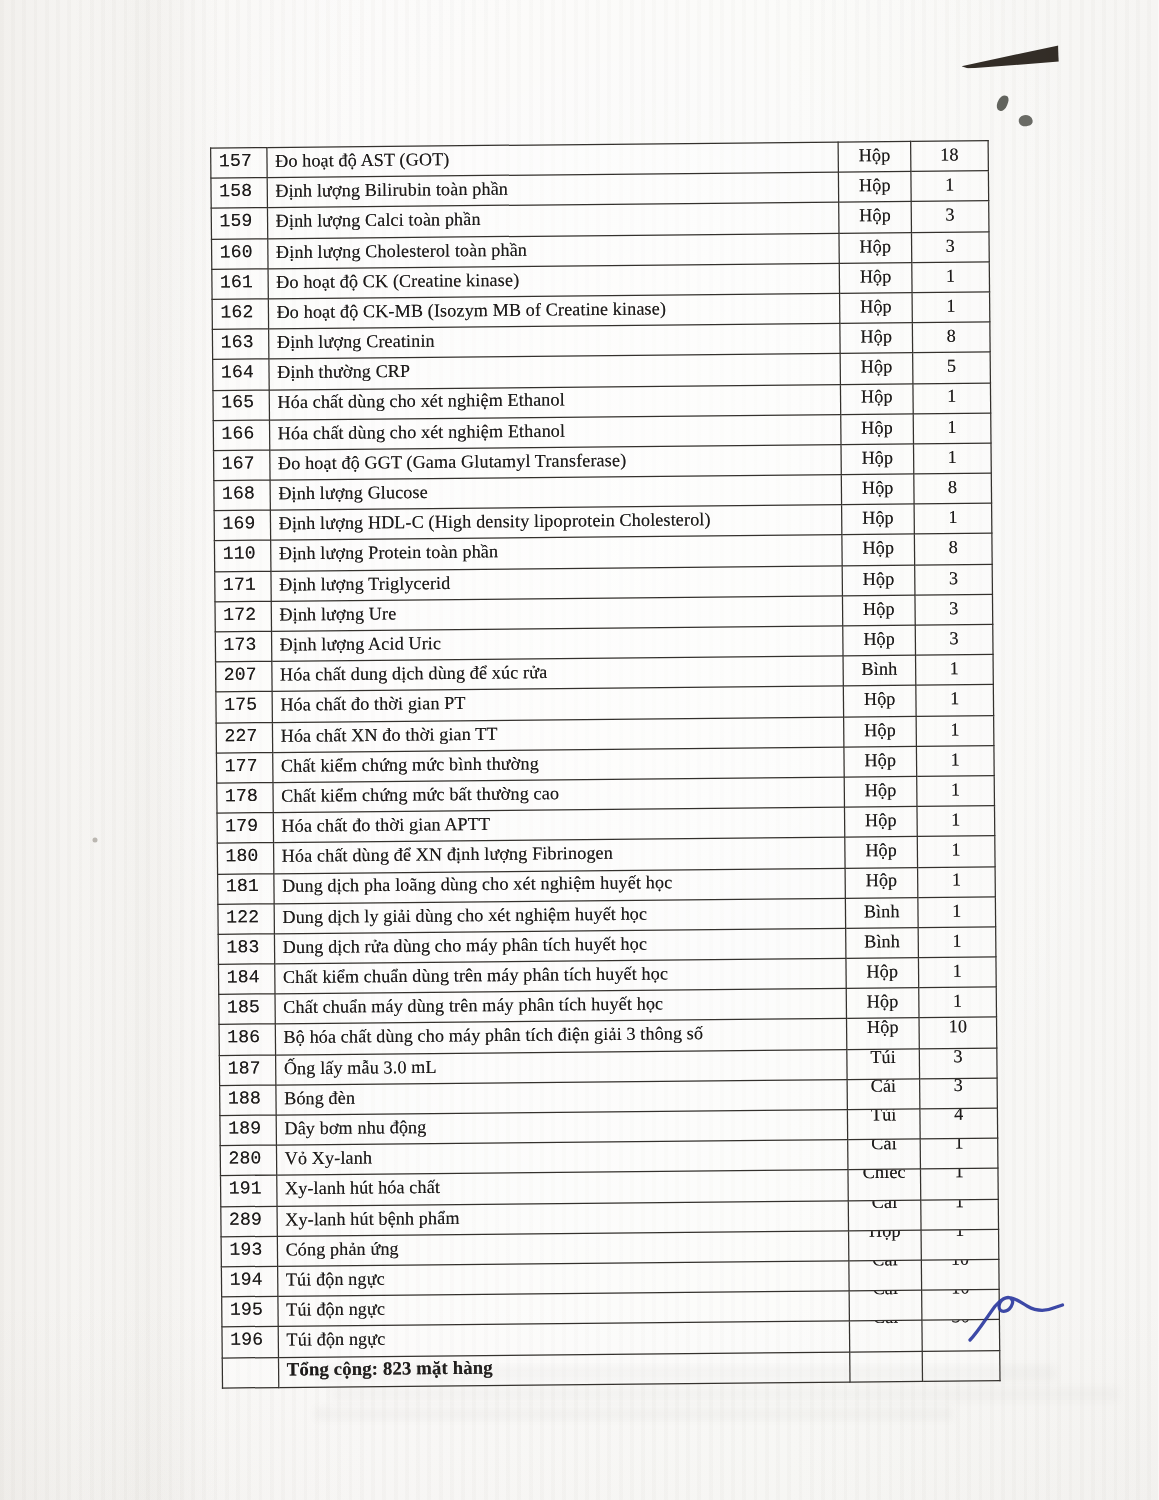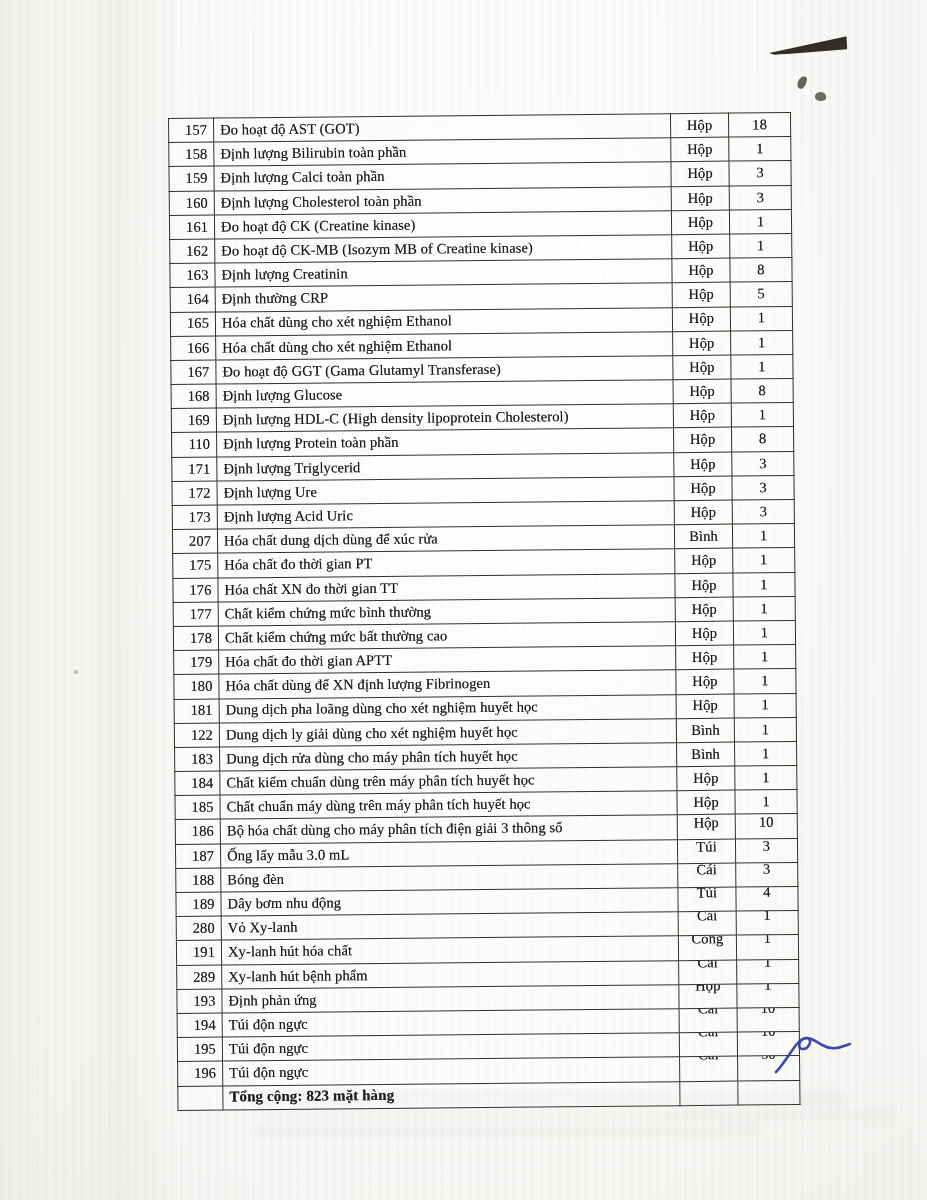--- a/index.html
+++ b/index.html
@@ -40,21 +40,21 @@
     line-height:1.05;
     color:#1d1b1a;
     text-shadow:0 0 0.5px rgba(25,22,20,0.65);
     letter-spacing:0.1px;
     overflow:hidden;white-space:nowrap;
   }
   .col-no{width:45px;}
   .col-name{width:457px;}
   .col-unit{width:58px;}
   .col-qty{width:62px;}
-  td.c-no{text-align:right;}
+  td.c-no{text-align:left;font-family:Liberation Mono, monospace;}
   td.c-name{text-align:left;}
   td.c-unit,td.c-qty{text-align:center;padding:0 2px;}
   td.c-unit span,td.c-qty span{display:inline-block;}
   tr.total-row td{font-weight:bold;font-size:15px;}
 
   
   .wedge{
     position:absolute;left:769px;top:37px;width:78px;height:17px;
     background:#241d17;
     clip-path:polygon(0% 88%, 100% 2%, 100% 78%, 7% 100%);
@@ -197,21 +197,21 @@
           <td class="c-unit"><span>Bình</span></td>
           <td class="c-qty"><span>1</span></td>
         </tr>
         <tr>
           <td class="c-no"><span>175</span></td>
           <td class="c-name"><span>Hóa chất đo thời gian PT</span></td>
           <td class="c-unit"><span>Hộp</span></td>
           <td class="c-qty"><span>1</span></td>
         </tr>
         <tr>
-          <td class="c-no"><span>176</span></td>
+          <td class="c-no"><span>227</span></td>
           <td class="c-name"><span>Hóa chất XN đo thời gian TT</span></td>
           <td class="c-unit"><span>Hộp</span></td>
           <td class="c-qty"><span>1</span></td>
         </tr>
         <tr>
           <td class="c-no"><span>177</span></td>
           <td class="c-name"><span>Chất kiểm chứng mức bình thường</span></td>
           <td class="c-unit"><span>Hộp</span></td>
           <td class="c-qty"><span>1</span></td>
         </tr>
@@ -289,32 +289,32 @@
         </tr>
         <tr>
           <td class="c-no"><span>280</span></td>
           <td class="c-name"><span>Vỏ Xy-lanh</span></td>
           <td class="c-unit"><span style="transform: translateY(-7.5px);">Cái</span></td>
           <td class="c-qty"><span style="transform: translateY(-7.5px);">1</span></td>
         </tr>
         <tr>
           <td class="c-no"><span>191</span></td>
           <td class="c-name"><span>Xy-lanh hút hóa chất</span></td>
-          <td class="c-unit"><span style="transform: translateY(-8.5px);">Cóng</span></td>
+          <td class="c-unit"><span style="transform: translateY(-8.5px);">Chiếc</span></td>
           <td class="c-qty"><span style="transform: translateY(-8.5px);">1</span></td>
         </tr>
         <tr>
           <td class="c-no"><span>289</span></td>
           <td class="c-name"><span>Xy-lanh hút bệnh phẩm</span></td>
           <td class="c-unit"><span style="transform: translateY(-9.5px);">Cái</span></td>
           <td class="c-qty"><span style="transform: translateY(-9.5px);">1</span></td>
         </tr>
         <tr>
           <td class="c-no"><span>193</span></td>
-          <td class="c-name"><span>Định phản ứng</span></td>
+          <td class="c-name"><span>Cóng phản ứng</span></td>
           <td class="c-unit"><span style="transform: translateY(-10.5px);">Hộp</span></td>
           <td class="c-qty"><span style="transform: translateY(-10.5px);">1</span></td>
         </tr>
         <tr>
           <td class="c-no"><span>194</span></td>
           <td class="c-name"><span>Túi độn ngực</span></td>
           <td class="c-unit"><span style="transform: translateY(-11.5px);">Cái</span></td>
           <td class="c-qty"><span style="transform: translateY(-11.5px);">10</span></td>
         </tr>
         <tr>

